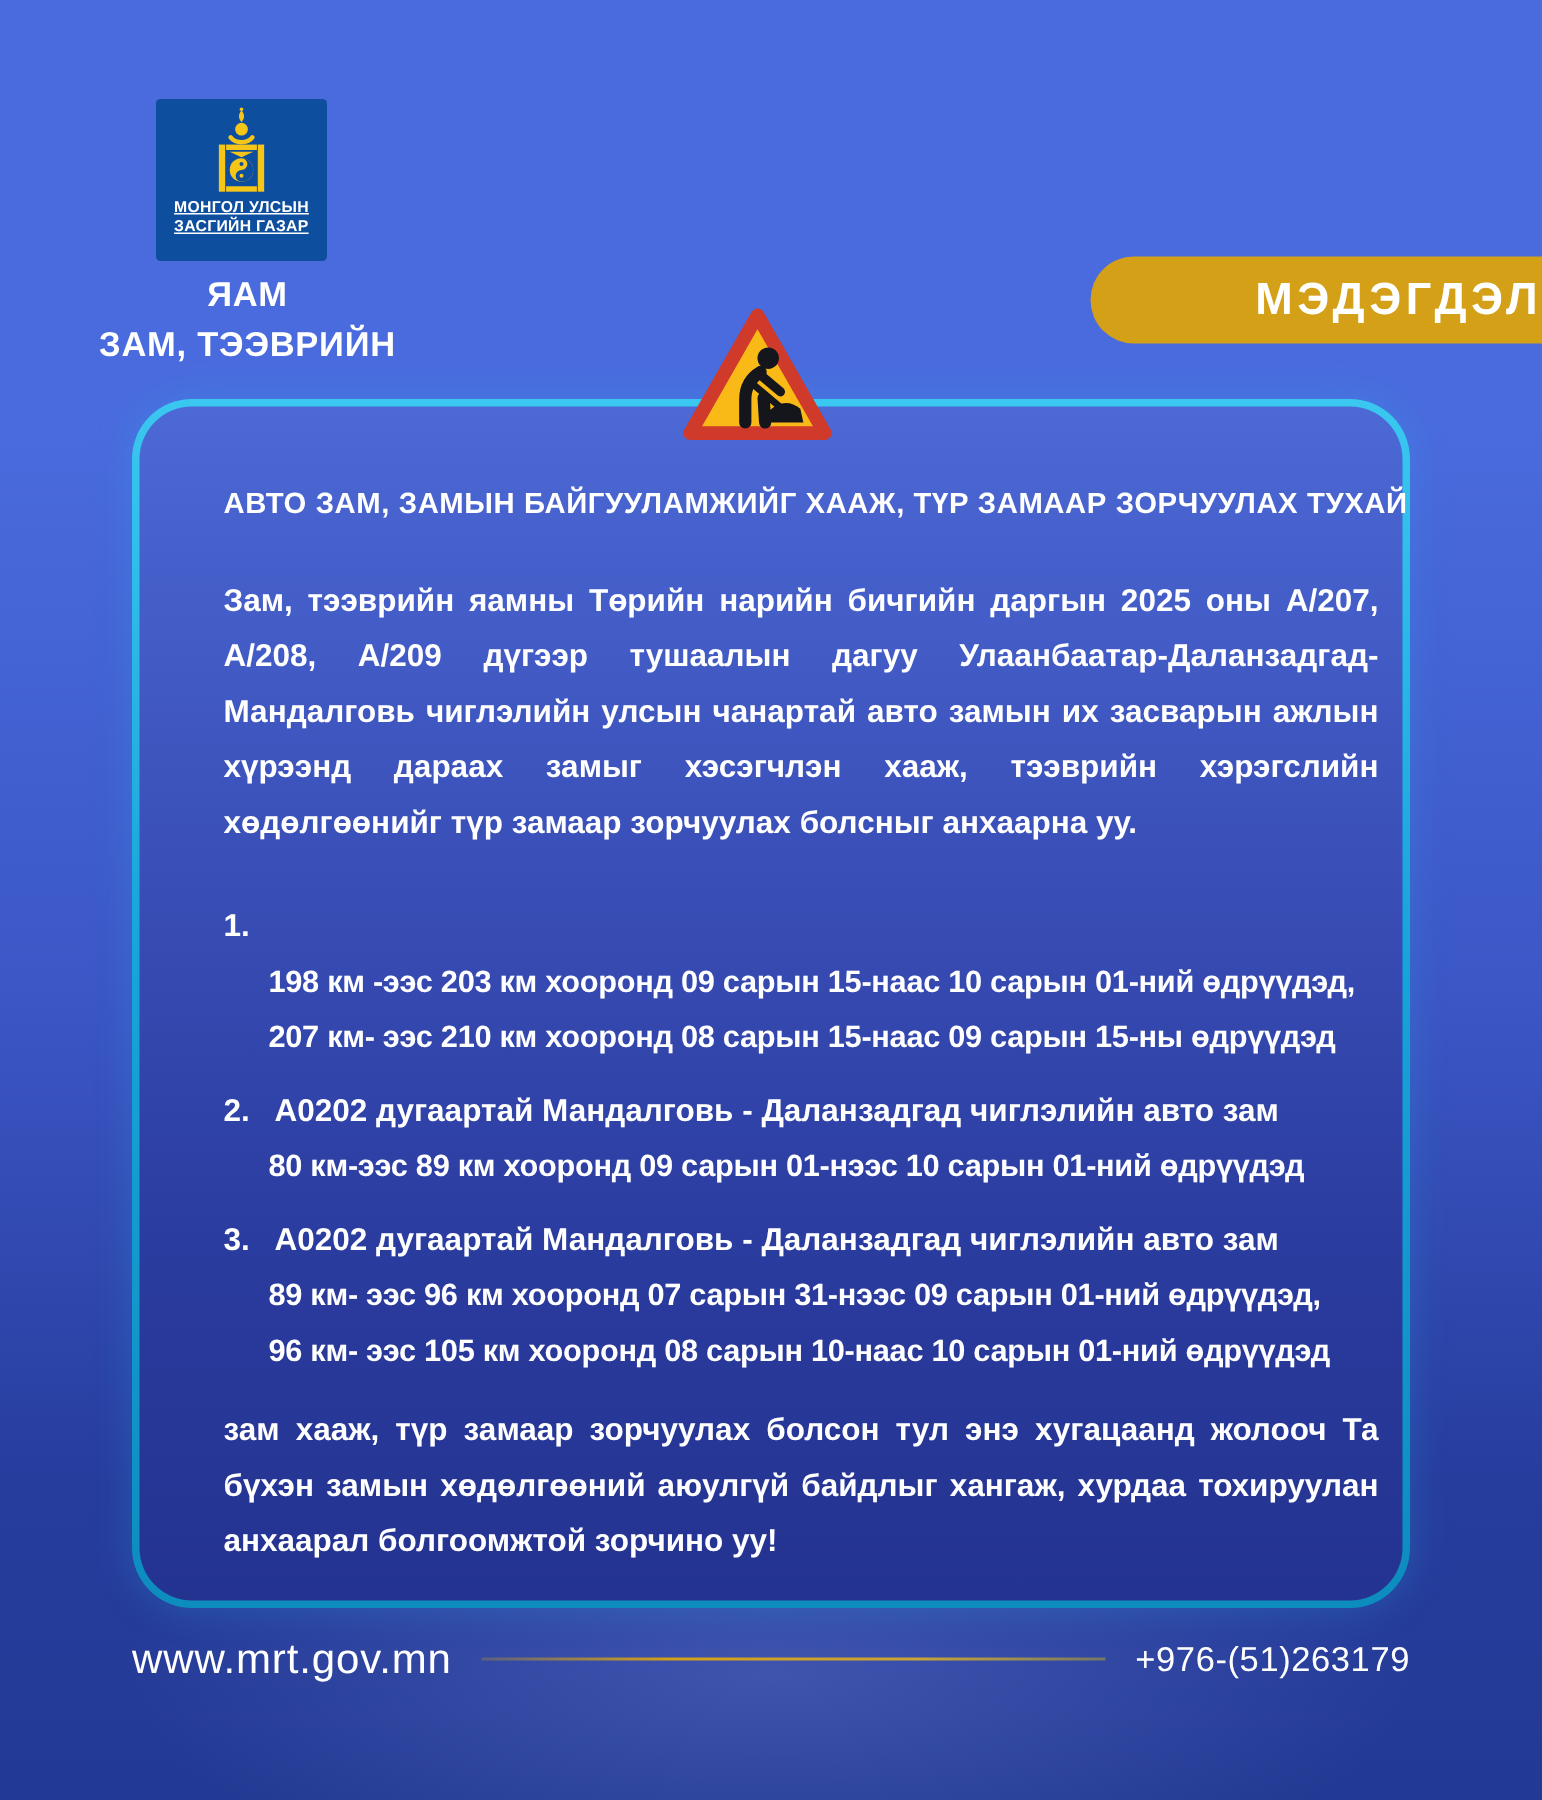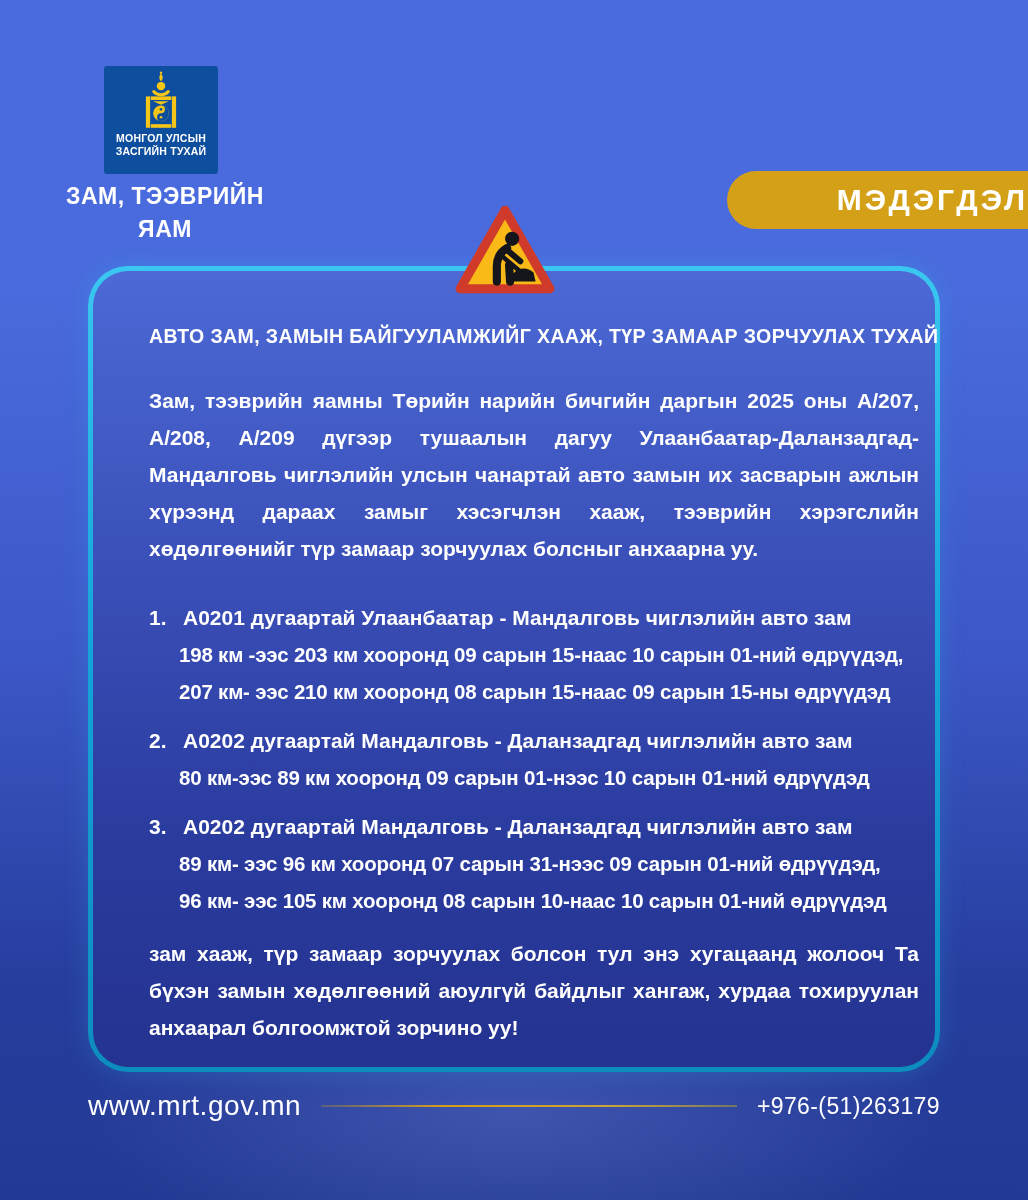--- a/index.html
+++ b/index.html
@@ -16,21 +16,21 @@
   }
 
   
   .logo-box{
     position:absolute;left:104px;top:66px;width:114px;height:108px;
     background:#0d4f9e;border-radius:3px;
     display:flex;flex-direction:column;align-items:center;justify-content:flex-start;
     padding-top:5px;box-sizing:border-box;
   }
   .logo-text{margin-top:3px;font-size:10.5px;font-weight:700;line-height:13px;
-    text-align:center;letter-spacing:.2px;color:#fff;}
+    text-align:left;letter-spacing:.2px;color:#fff;text-decoration:underline;}
 
   .ministry{
     position:absolute;left:40px;top:180px;width:250px;text-align:center;
     font-size:23px;font-weight:700;line-height:33px;letter-spacing:.5px;color:#fff;
   }
 
   
   .badge{
     position:absolute;left:727px;right:0;top:171px;height:58px;
     background:#d4a017;border-radius:29px 0 0 29px;
@@ -97,27 +97,27 @@
         <rect x="48" y="42" width="7" height="52"></rect>
         <circle cx="30" cy="70" r="13"></circle>
         <rect x="13" y="88" width="34" height="6"></rect>
       </g>
       <path d="M30 57 a13 13 0 0 1 0 26 a6.5 6.5 0 0 1 0 -13 a6.5 6.5 0 0 0 0 -13 z" fill="#0D4F9E"></path>
       <circle cx="30" cy="63.5" r="2.2" fill="#0D4F9E"></circle>
       <circle cx="30" cy="76.5" r="2.2" fill="#F5C518"></circle>
     </svg>
     <div class="logo-text">
       <div>МОНГОЛ УЛСЫН</div>
-      <div>ЗАСГИЙН ТУХАЙ</div>
+      <div>ЗАСГИЙН ГАЗАР</div>
     </div>
   </div>
 
   <div class="ministry">
+    <div>ЯАМ</div>
     <div>ЗАМ, ТЭЭВРИЙН</div>
-    <div>ЯАМ</div>
   </div>
 
   <div class="badge">
     <span>МЭДЭГДЭЛ</span>
   </div>
 
   <div class="roadsign">
     <svg width="106" height="100" viewBox="0 0 104 96">
       <polygon points="52,9 96,86 8,86" fill="#F9B916" stroke="#D03A2B" stroke-width="9" stroke-linejoin="round"></polygon>
       <g stroke="#14161c" stroke-linecap="round" fill="none">
@@ -134,21 +134,20 @@
   <div class="card">
     <div class="card-inner">
 
       <div class="notice-title">АВТО ЗАМ, ЗАМЫН БАЙГУУЛАМЖИЙГ ХААЖ, ТҮР ЗАМААР ЗОРЧУУЛАХ ТУХАЙ</div>
 
       <p class="para intro">Зам, тээврийн яамны Төрийн нарийн бичгийн даргын 2025 оны А/207, А/208, А/209 дүгээр тушаалын дагуу Улаанбаатар-Даланзадгад-Мандалговь чиглэлийн улсын чанартай авто замын их засварын ажлын хүрээнд дараах замыг хэсэгчлэн хааж, тээврийн хэрэгслийн хөдөлгөөнийг түр замаар зорчуулах болсныг анхаарна уу.</p>
 
       <div class="item">
         <div class="item-head">
           <span class="num">1.</span>
-          <span class="item-title">А0201 дугаартай Улаанбаатар - Мандалговь чиглэлийн авто зам</span>
         </div>
         <div class="item-line">198 км -ээс 203 км хооронд 09 сарын 15-наас 10 сарын 01-ний өдрүүдэд,</div>
         <div class="item-line">207 км- ээс 210 км хооронд 08 сарын 15-наас 09 сарын 15-ны өдрүүдэд</div>
       </div>
 
       <div class="item">
         <div class="item-head">
           <span class="num">2.</span>
           <span class="item-title">А0202 дугаартай Мандалговь - Даланзадгад чиглэлийн авто зам</span>
         </div>

